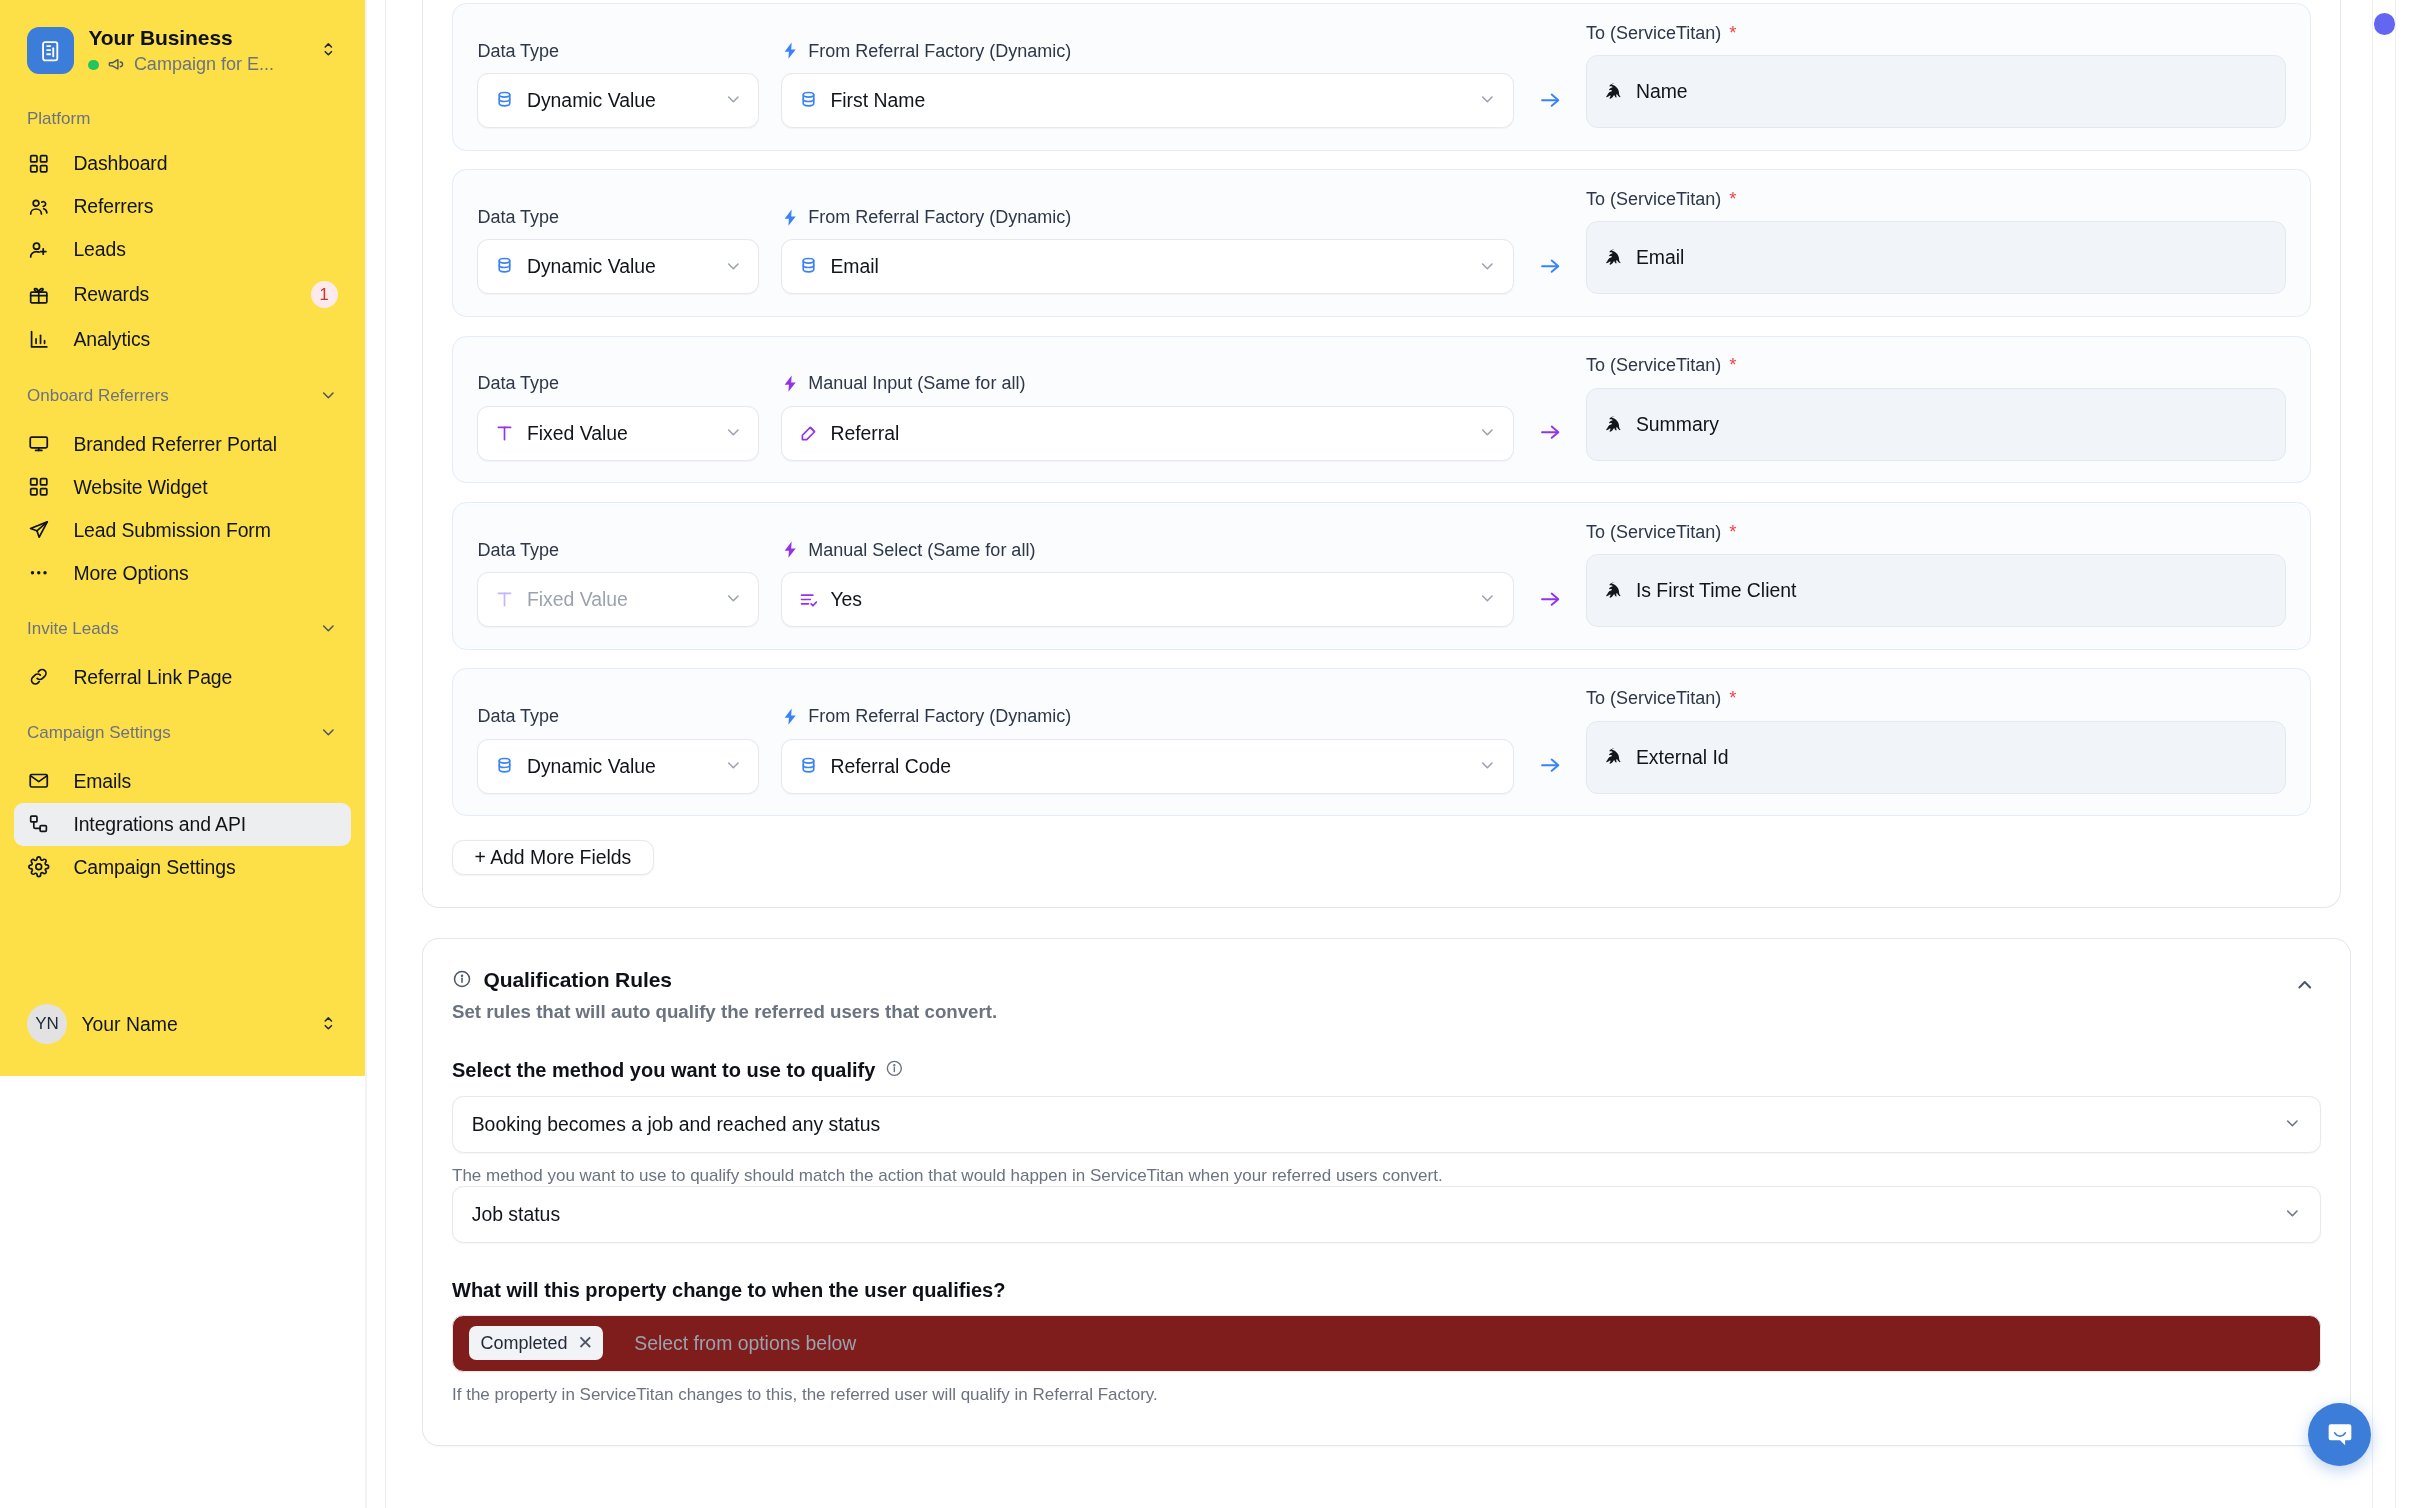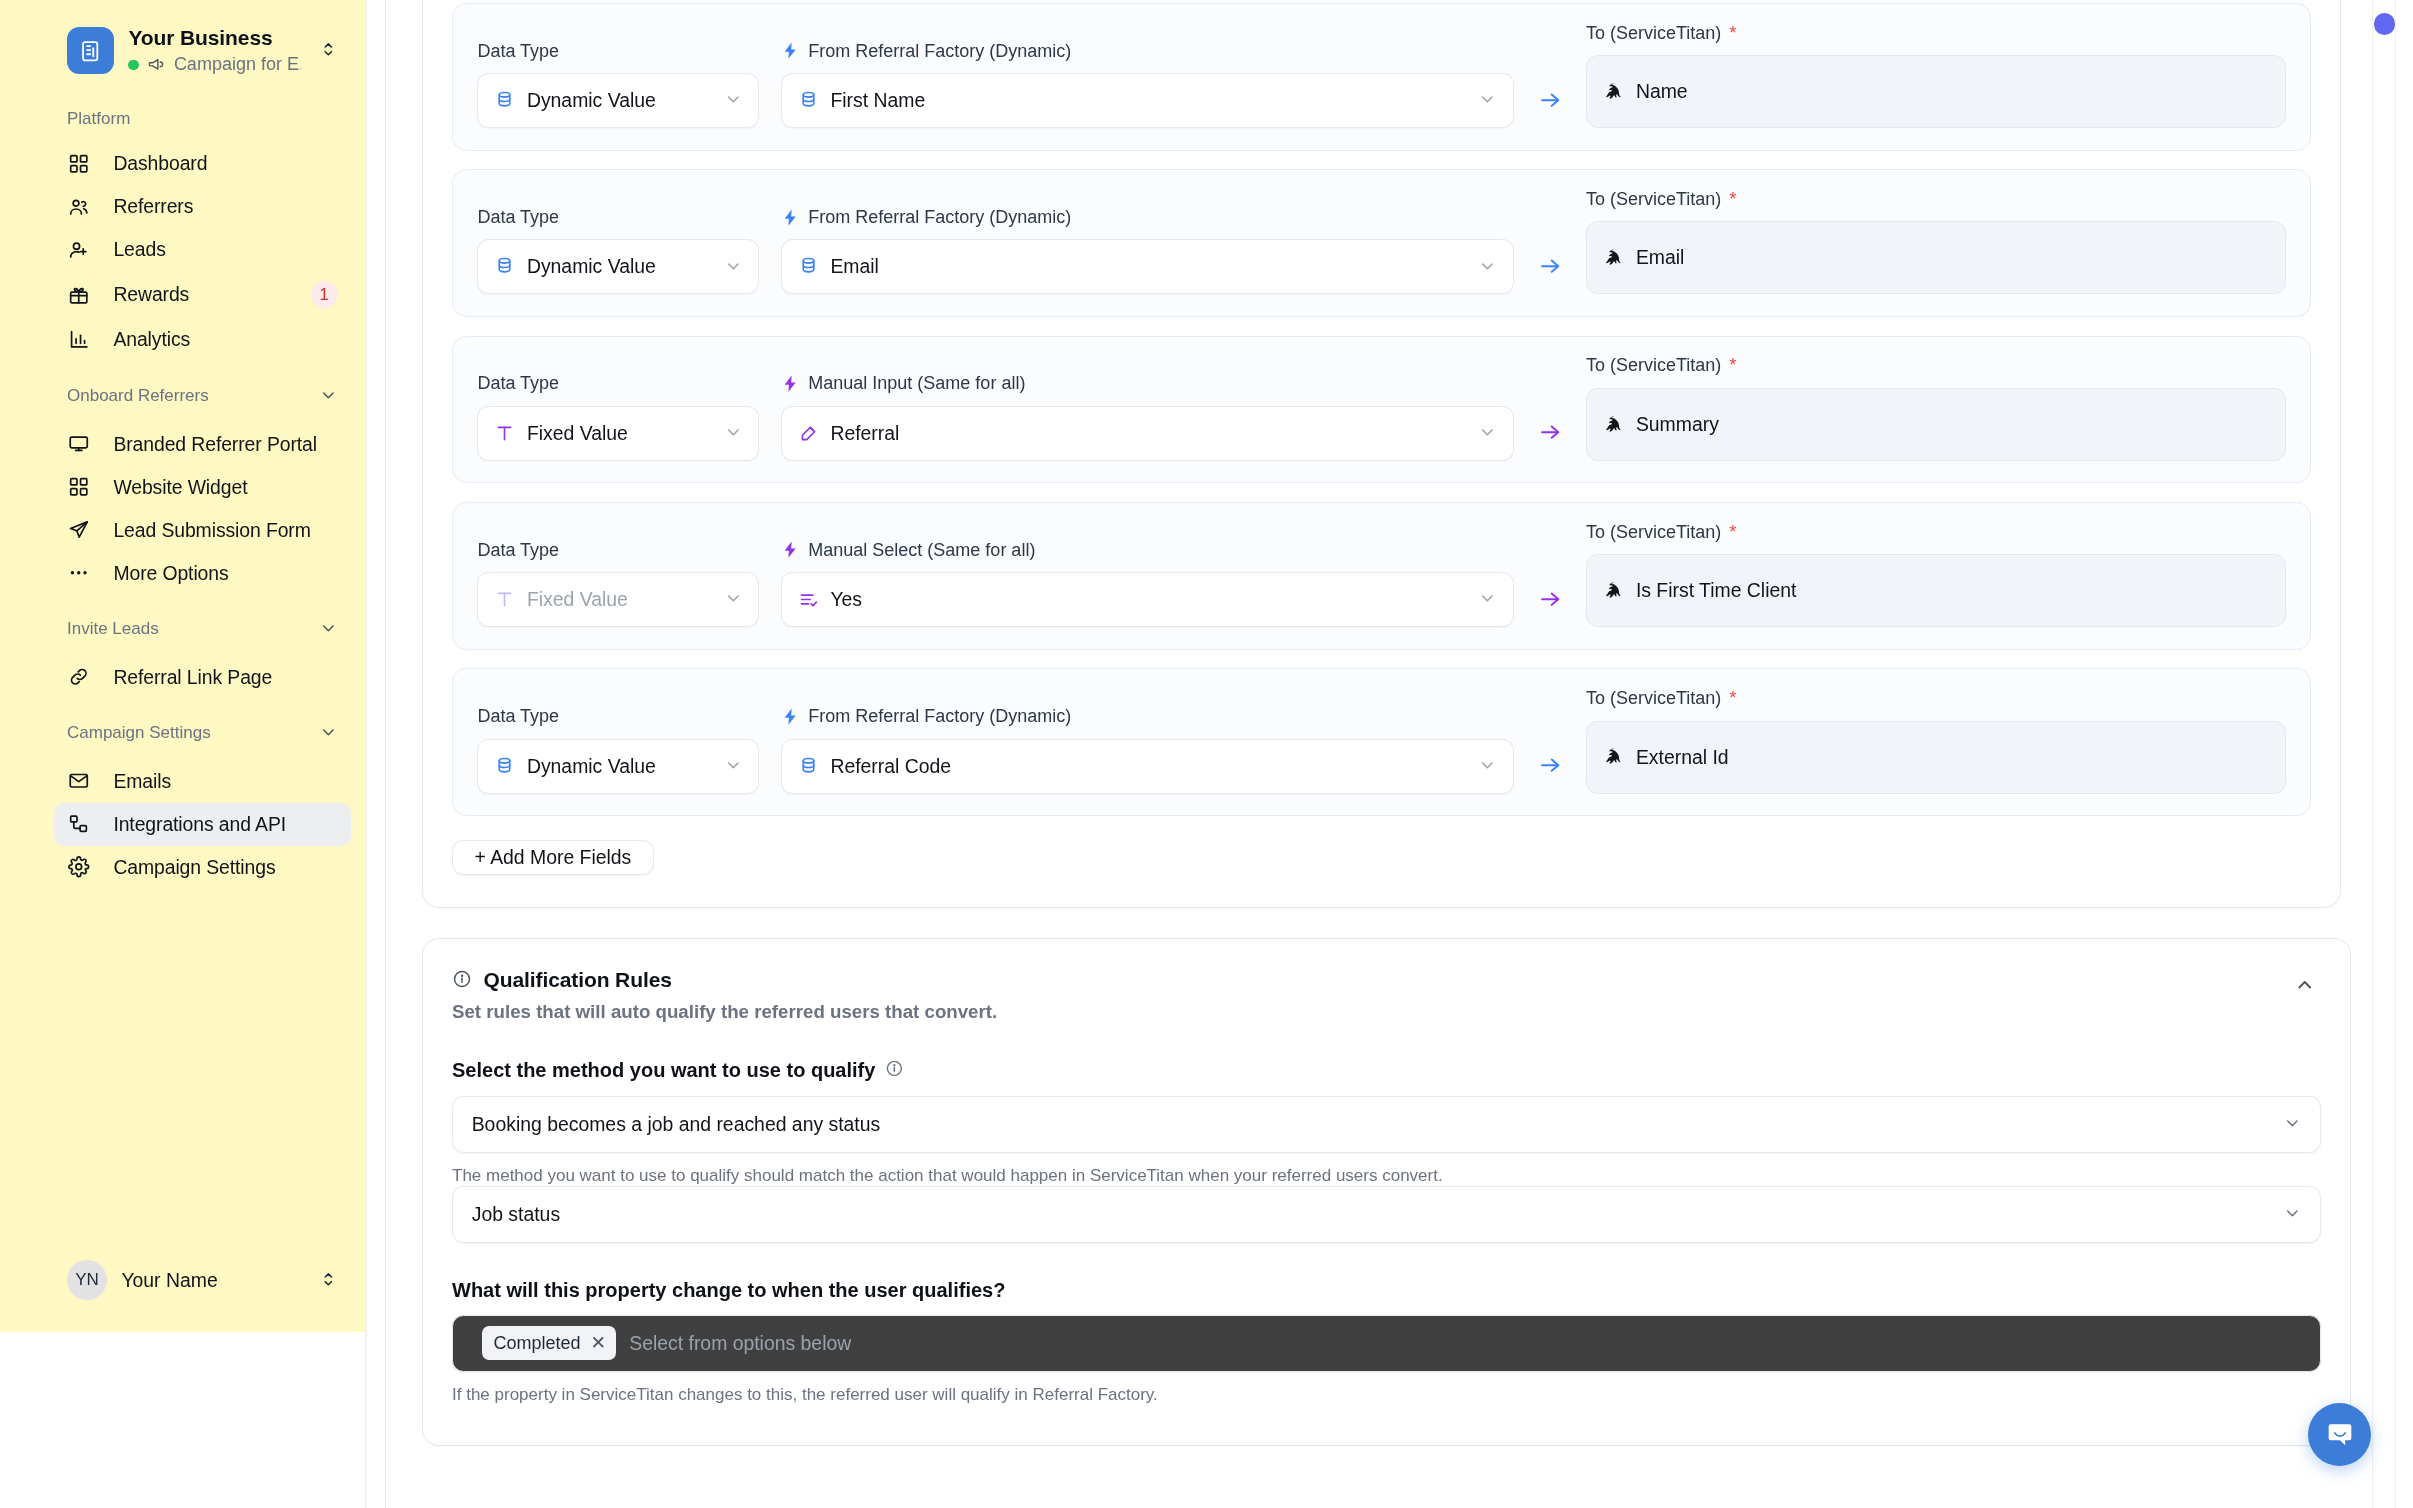--- a/index.html
+++ b/index.html
@@ -7,25 +7,24 @@
     width: 2413px; height: 1508px;
     font-family: "Liberation Sans", sans-serif;
     background: #ffffff;
     overflow: hidden;
     -webkit-font-smoothing: antialiased;
   }
   .app { display: flex; width: 2413px; height: 1508px; position: relative; }
 
   
   .sidebar {
-    width: 365px; height: 1332px; flex: 0 0 365px;
-    background: #fef9c3;
+    width: 365px; height: 1076px; flex: 0 0 365px;
+    background: #fde047;
     display: flex; flex-direction: column;
     position: relative;
-    padding-left: 40px;
   }
   .sb-head { padding: 26px 27px 0 27px; display: flex; align-items: center; gap: 14.4px; }
   .biz-logo {
     width: 47px; height: 47px; border-radius: 12.2px;
     background: #3b7dd8;
     display: flex; align-items: center; justify-content: center;
     flex: 0 0 47px;
   }
   .biz-meta { flex: 1 1 auto; min-width: 0; }
   .biz-name { font-size: 21px; font-weight: 700; color: #0e1117; letter-spacing: -0.1px; line-height: 1.15; }
@@ -161,22 +160,22 @@
     height: 57px; border: 1.4px solid #e6e8ec; border-radius: 11.5px;
     background: #ffffff; display: flex; align-items: center;
     padding: 0 18.7px; cursor: pointer;
     box-shadow: 0 0.7px 1.4px rgba(16,24,40,0.04);
   }
   .q-select .val { font-size: 19.4px; color: #111418; flex: 1 1 auto; }
   .q-help { font-size: 17px; color: #6b7280; margin-top: 13px; }
 
   .tag-input {
     min-height: 57px; border: 1.4px solid #e6e8ec; border-radius: 11.5px;
-    background: #404040; display: flex; align-items: center;
-    padding: 0 29px; gap: 3px;
+    background: #7f1d1d; display: flex; align-items: center;
+    padding: 0 16px; gap: 21px;
     box-shadow: 0 0.7px 1.4px rgba(16,24,40,0.04);
   }
   .chip {
     display: inline-flex; align-items: center; gap: 10px;
     background: #f1f3f6; border-radius: 7.2px;
     padding: 6.5px 10px 6.5px 11.5px; font-size: 18px; color: #1f2937;
   }
   .chip .x { cursor: pointer; color: #4b5563; font-size: 18.7px; line-height: 1; }
   .tag-ph { font-size: 19.4px; color: #9aa2ad; padding-left: 10px; }
 

